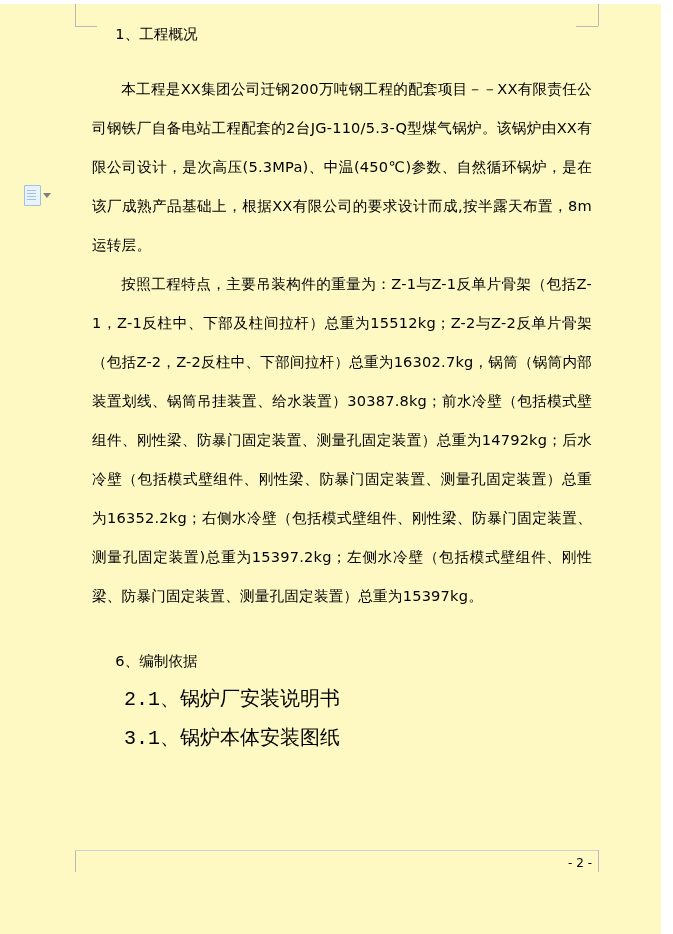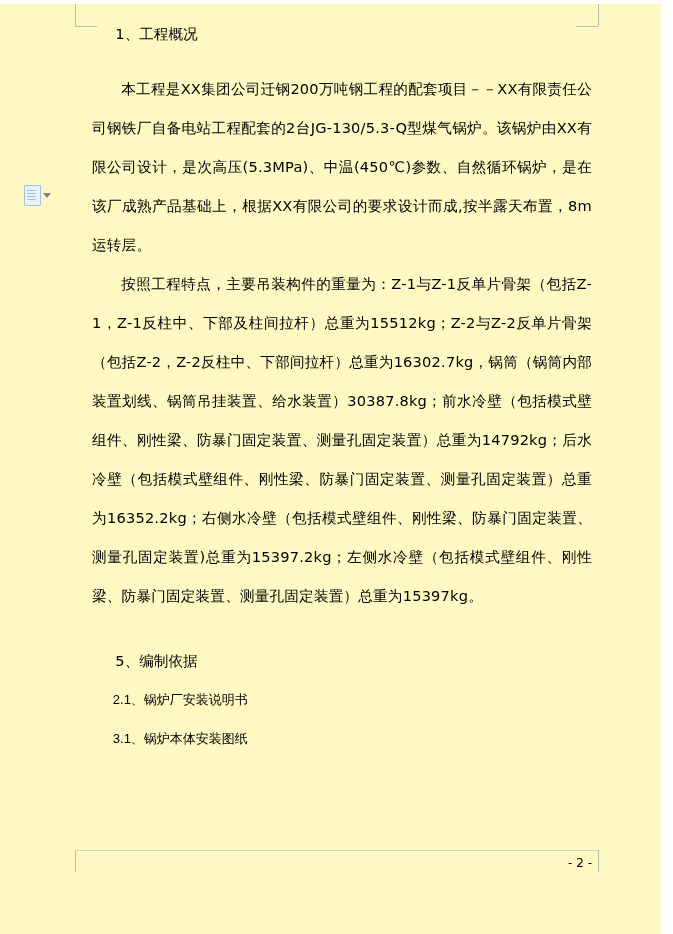--- a/index.html
+++ b/index.html
@@ -65,22 +65,22 @@
     color: #000000;
     margin: 0;
     text-indent: 1.6em;
     font-weight: normal;
   }
 
   .gap-small { height: 16px; }
   .gap-mid { height: 26px; }
 
   .list-line {
-    font-family: Liberation Sans, sans-serif;
-    font-size: 13px;
+    font-family: Liberation Mono, monospace;
+    font-size: 20px;
     line-height: 39px;
     color: #000000;
     margin: 0;
     text-indent: 1.6em;
   }
 
   
   .margin-icon {
     position: absolute;
     left: 24px;
@@ -152,27 +152,27 @@
     <span class="doc"></span>
     <span class="caret"></span>
   </div>
 
   <div class="content">
 
     <p class="heading">1、工程概况</p>
 
     <div class="gap-small"></div>
 
-    <p class="para indent">本工程是XX集团公司迁钢200万吨钢工程的配套项目－－XX有限责任公司钢铁厂自备电站工程配套的2台JG-130/5.3-Q型煤气锅炉。该锅炉由XX有限公司设计，是次高压(5.3MPa)、中温(450℃)参数、自然循环锅炉，是在该厂成熟产品基础上，根据XX有限公司的要求设计而成,按半露天布置，8m运转层。</p>
+    <p class="para indent">本工程是XX集团公司迁钢200万吨钢工程的配套项目－－XX有限责任公司钢铁厂自备电站工程配套的2台JG-110/5.3-Q型煤气锅炉。该锅炉由XX有限公司设计，是次高压(5.3MPa)、中温(450℃)参数、自然循环锅炉，是在该厂成熟产品基础上，根据XX有限公司的要求设计而成,按半露天布置，8m运转层。</p>
 
     <p class="para indent">按照工程特点，主要吊装构件的重量为：Z-1与Z-1反单片骨架（包括Z-1，Z-1反柱中、下部及柱间拉杆）总重为15512kg；Z-2与Z-2反单片骨架（包括Z-2，Z-2反柱中、下部间拉杆）总重为16302.7kg，锅筒（锅筒内部装置划线、锅筒吊挂装置、给水装置）30387.8kg；前水冷壁（包括模式壁组件、刚性梁、防暴门固定装置、测量孔固定装置）总重为14792kg；后水冷壁（包括模式壁组件、刚性梁、防暴门固定装置、测量孔固定装置）总重为16352.2kg；右侧水冷壁（包括模式壁组件、刚性梁、防暴门固定装置、测量孔固定装置)总重为15397.2kg；左侧水冷壁（包括模式壁组件、刚性梁、防暴门固定装置、测量孔固定装置）总重为15397kg。</p>
 
     <div class="gap-mid"></div>
 
-    <p class="heading">5、编制依据</p>
+    <p class="heading">6、编制依据</p>
 
     <p class="list-line">2.1、锅炉厂安装说明书</p>
     <p class="list-line">3.1、锅炉本体安装图纸</p>
 
   </div>
 
   <div class="bottom-rule"></div>
 
   <div class="footer">- 2 -</div>
 

